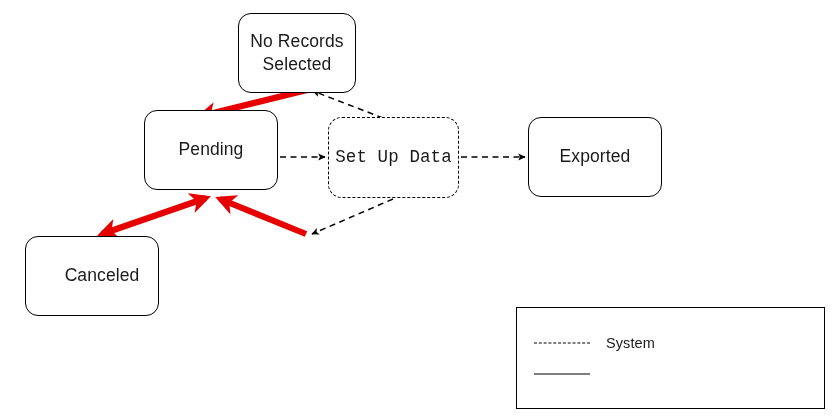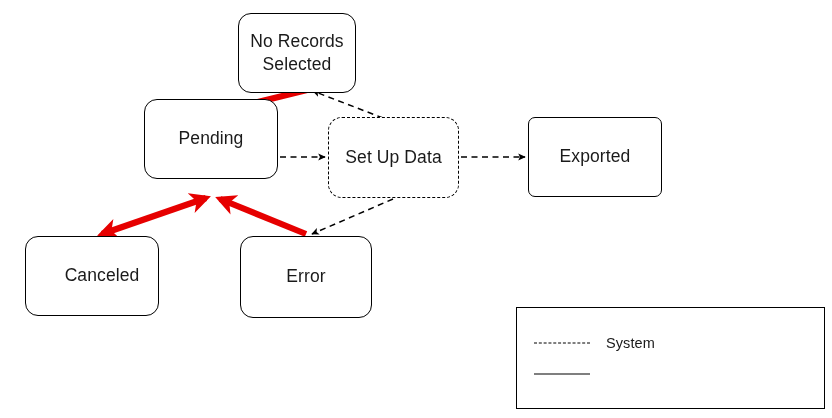--- a/index.html
+++ b/index.html
@@ -140,39 +140,36 @@
     <line x1="206" y1="198" x2="102" y2="234" stroke="#e60000" stroke-width="6.2" stroke-linecap="butt" marker-start="url(#arrow-red-start)" marker-end="url(#arrow-red)"></line>
 
     <line x1="306" y1="234" x2="220" y2="199" stroke="#e60000" stroke-width="6.2" stroke-linecap="butt" marker-end="url(#arrow-red)"></line>
   </svg>
 
   <div class="node" id="node-no-records-selected" style="left:238px; top:13px; width:118px; height:80px;">
     <span class="node-label">No Records
 Selected</span>
   </div>
 
-  <div class="node" id="node-pending" style="left:144px; top:99px; width:134px; height:80px;">
+  <div class="node" id="node-pending" style="left:144px; top:110px; width:134px; height:80px;">
     <span class="node-label">Pending</span>
   </div>
 
-  <div class="node dashed" id="node-set-up-data" style="left:328px; top:117px; width:131px; height:81px;">
+  <div class="node dashed" id="node-set-up-data" style="left:328px; top:117px; width:131px; height:81px;font-family:Liberation Mono, monospace;">
     <span class="node-label">Set Up Data</span>
   </div>
 
-  <div class="node" id="node-exported" style="left:528px; top:117px; width:134px; height:80px;border-radius:7px;">
+  <div class="node" id="node-exported" style="left:528px; top:117px; width:134px; height:80px;">
     <span class="node-label">Exported</span>
   </div>
 
   <div class="node" id="node-canceled" style="left:25px; top:236px; width:134px; height:80px;padding-left:20px;">
     <span class="node-label">Canceled</span>
   </div>
 
-  <div class="node" id="node-error" style="left:240px; top:236px; width:132px; height:82px;">
-    <span class="node-label">Error</span>
-  </div>
 
   <div id="legend" style="left:516px; top:307px; width:309px; height:102px;">
 
     <div class="legend-row">
       <span class="legend-swatch sw-dashed">
         <span class="rule"></span>
       </span>
       <span class="legend-text">System</span>
     </div>
 

